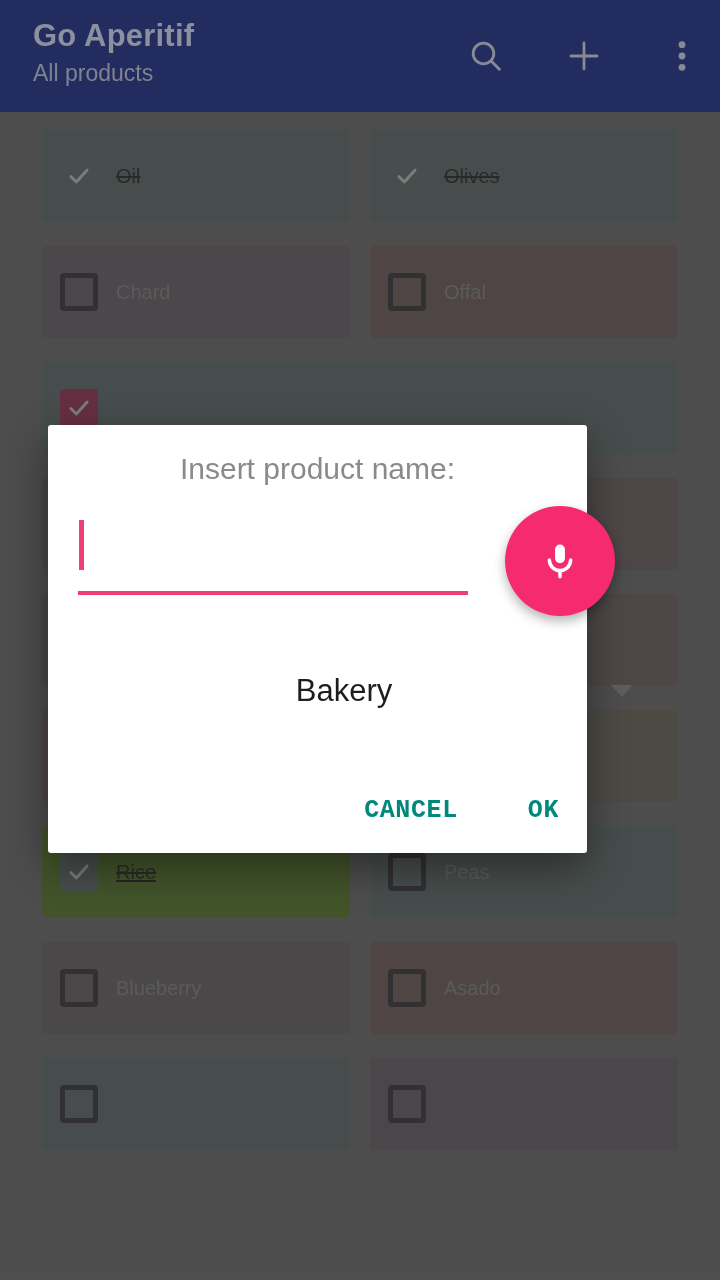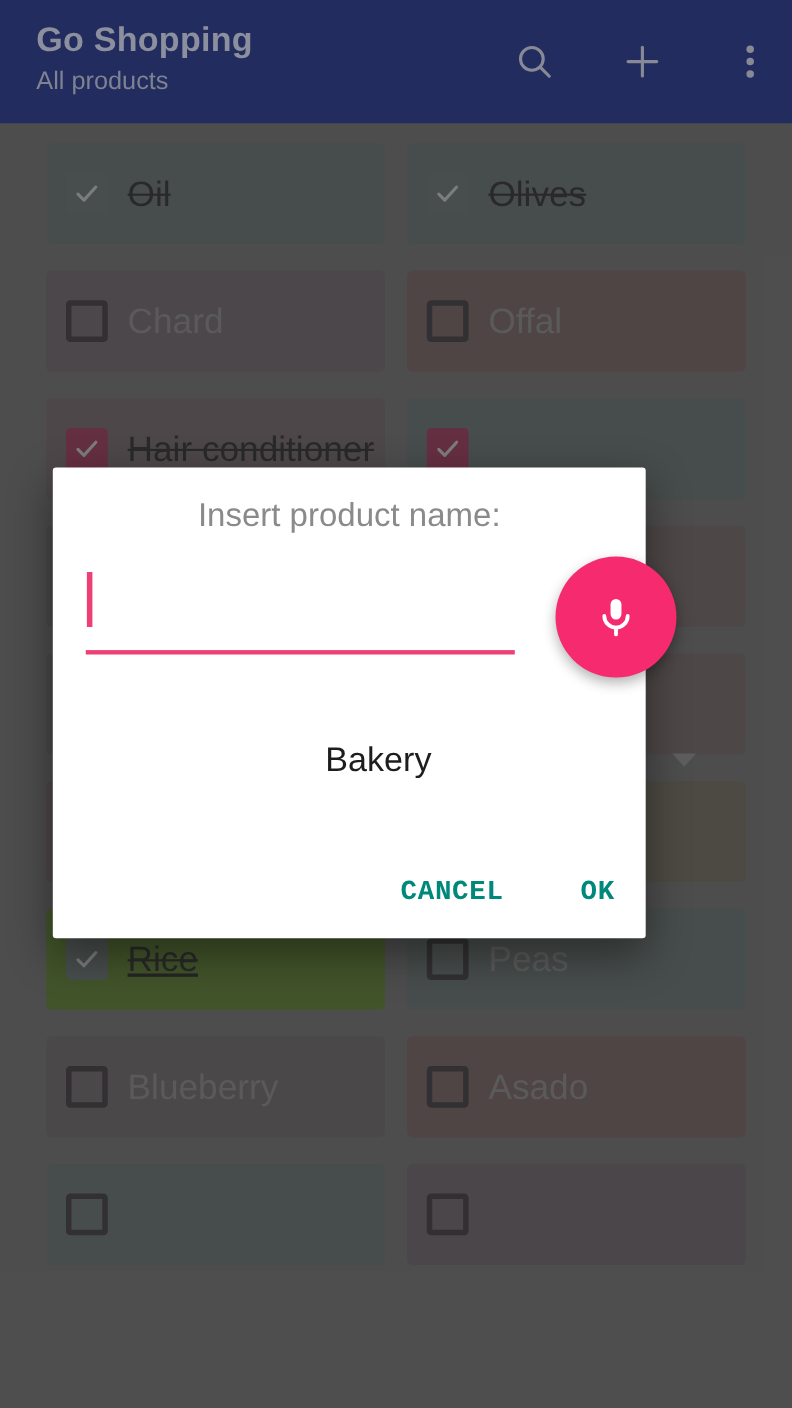--- a/index.html
+++ b/index.html
@@ -71,21 +71,21 @@
   }
   .cb.unchecked {
     border: 5px solid #241d22;
     background: transparent;
   }
   .cb.checked {
     border: none;
   }
   .cb.checked svg { display: block; }
   .card-label {
-    font-size: 32px;
+    font-size: 20px;
     line-height: 34px;
     white-space: nowrap;
   }
   .card-label.done {
     color: #0d0d0d;
     text-decoration: line-through;
     text-decoration-thickness: 2px;
   }
   .card-label.todo {
     color: #8d8d8d;
@@ -205,28 +205,20 @@
         <div class="card" style="background: rgb(100, 89, 99);">
           <span class="cb unchecked"></span>
           <span class="card-label todo">Chard</span>
         </div>
         <div class="card" style="background: rgb(110, 86, 85);">
           <span class="cb unchecked"></span>
           <span class="card-label todo">Offal</span>
         </div>
       </div>
       <div class="grid-row">
-        <div class="card" style="background: rgb(105, 90, 99);">
-          <span class="cb checked" style="background: rgb(168, 28, 78);">
-            <svg width="26" height="26" viewBox="0 0 24 24" fill="none" stroke="#e3e7e6" stroke-width="2.6" stroke-linecap="round" stroke-linejoin="round">
-              <polyline points="4.5,12.5 9.5,17.5 19.5,6.5"></polyline>
-            </svg>
-          </span>
-          <span class="card-label done">Hair conditioner</span>
-        </div>
         <div class="card" style="background: rgb(91, 107, 104);">
           <span class="cb checked" style="background: rgb(168, 28, 78);">
             <svg width="26" height="26" viewBox="0 0 24 24" fill="none" stroke="#e3e7e6" stroke-width="2.6" stroke-linecap="round" stroke-linejoin="round">
               <polyline points="4.5,12.5 9.5,17.5 19.5,6.5"></polyline>
             </svg>
           </span>
         </div>
       </div>
       <div class="grid-row">
         <div class="card" style="background: rgb(100, 89, 95);">
@@ -291,21 +283,21 @@
           <span class="cb unchecked"></span>
           <span class="card-label todo"></span>
         </div>
       </div>
     </div>
 
   <div id="scrim"></div>
 
   <div id="appbar">
     <div id="appbar-titles">
-      <div id="app-title">Go Shopping</div>
+      <div id="app-title">Go Aperitif</div>
       <div id="app-subtitle">All products</div>
     </div>
     <div id="appbar-actions">
       <div class="bar-icon">
         <svg width="40" height="40" viewBox="0 0 24 24" fill="none" stroke="#8d9099" stroke-width="1.7">
           <circle cx="10.5" cy="10.5" r="6.2"></circle>
           <line x1="15.2" y1="15.2" x2="20" y2="20" stroke-linecap="round"></line>
         </svg>
       </div>
       <div class="bar-icon">

